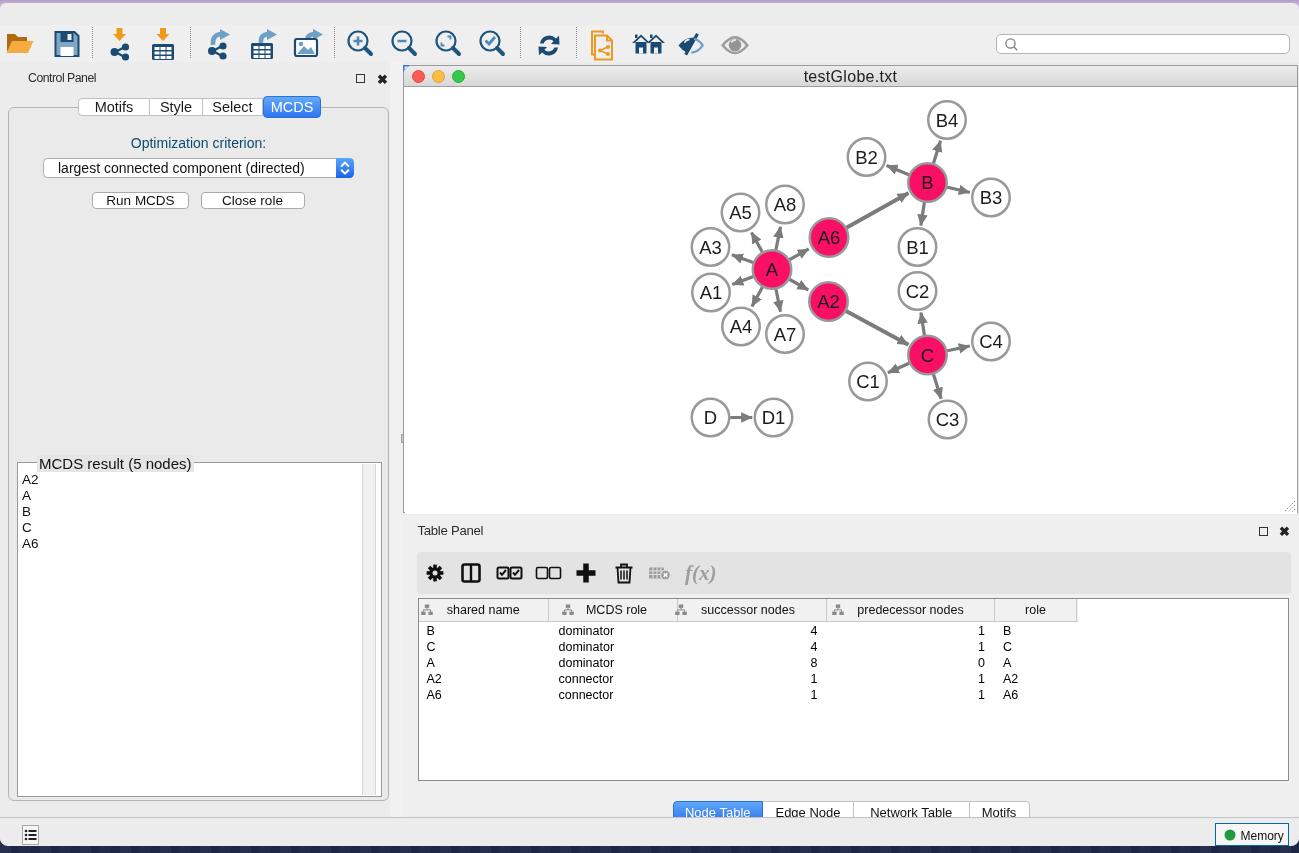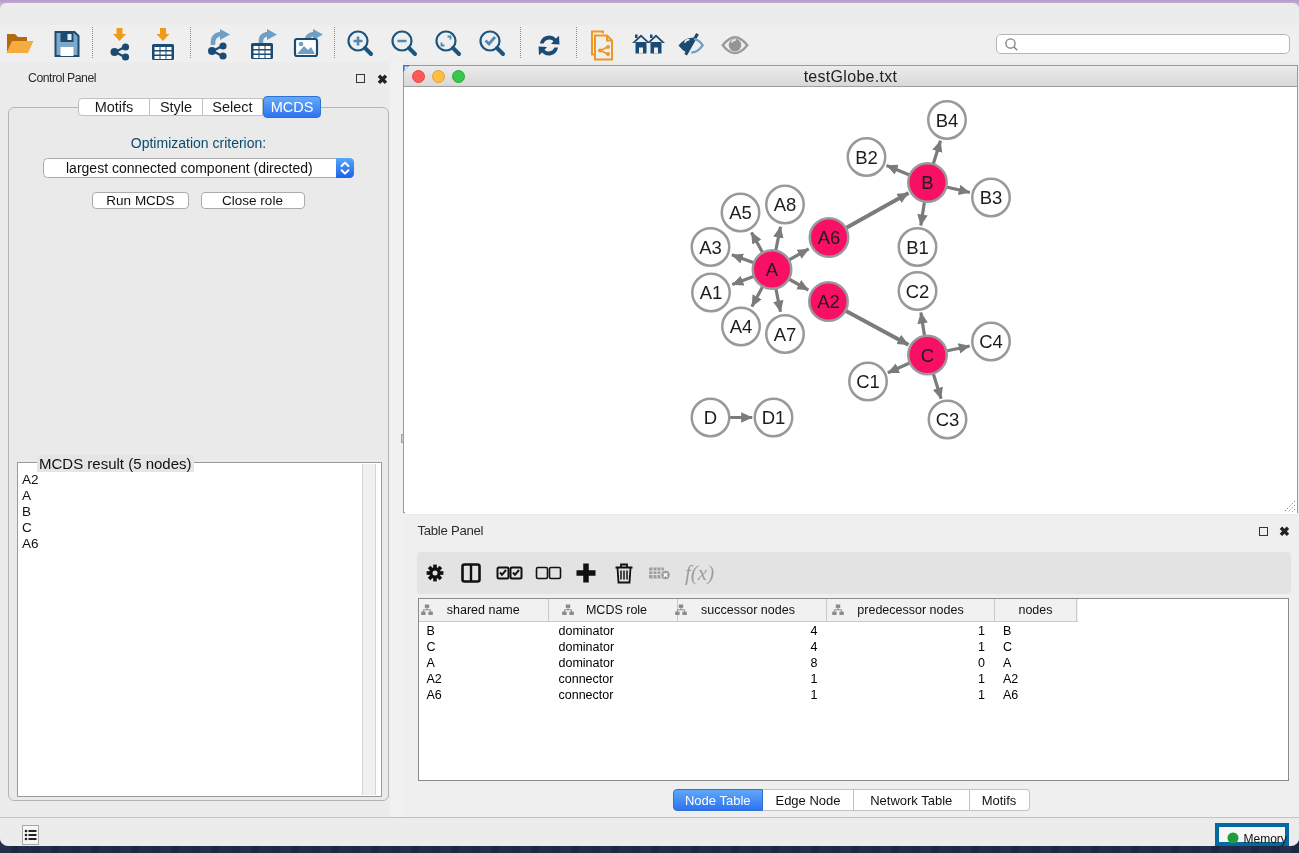--- a/index.html
+++ b/index.html
@@ -31,21 +31,21 @@
 .winbtn-sq { position:absolute; width:9px; height:9px; border:1.6px solid #333; }
 .winbtn-x { position:absolute; font-size:13px; font-weight:bold; color:#222; line-height:11px; }
 #cp-box { position:absolute; left:8px; top:45px; width:381px; height:694px;
   background:#eaeaea; border:1px solid #b4b4b4; border-radius:6px; }
 .tab { position:absolute; top:36px; height:17.5px; background:#fff; border:1px solid #c0c0c0;
   font-size:14.5px; color:#1a1a1a; text-align:center; line-height:16px; z-index:3; }
 .tabsel { background:linear-gradient(#64aaf8,#2e74f1); color:#fff; border-color:#2e6fd8;
   top:34px; height:21.5px; line-height:20px; border-radius:4px !important; }
 #optlabel { position:absolute; left:0; top:72.5px; width:397px; text-align:center; font-size:14px; color:#0c4a6e; }
 #dropdown { position:absolute; left:43px; top:96px; width:311px; height:20px; background:#fff;
-  border:1px solid #ababab; border-radius:4.5px; font-size:14px; color:#111; line-height:18px; padding-left:22px; }
+  border:1px solid #ababab; border-radius:4.5px; font-size:14px; color:#111; line-height:18px; padding-left:14px; }
 #dropdown .stepper { position:absolute; right:-1px; top:-1px; width:18px; height:20px;
   background:linear-gradient(#5ba6f7,#1c61ea); border-radius:0 4.5px 4.5px 0; }
 .btn { position:absolute; top:130px; height:17px; background:#fff; border:1px solid #ababab;
   border-radius:4px; font-size:13.5px; color:#111; text-align:center; line-height:15.5px; }
 #mcds-field { position:absolute; left:17px; top:399.5px; width:365px; height:335px;
   border:1px solid #9a9a9a; background:#fff; }
 #mcds-legend { position:absolute; left:19px; top:-8px; background:#e5e5e5; font-size:15px; color:#111; padding:0 2px; }
 #mcds-list { position:absolute; left:0; top:9.5px; width:100%; font-size:13.5px; color:#111; }
 #mcds-list div { padding-left:4px; height:16px; line-height:16px; }
 #mcds-scroll { position:absolute; right:5px; top:1px; width:14px; height:331px;
@@ -54,38 +54,38 @@
 #netframe { position:absolute; left:0px; top:3px; width:895px; height:448px;
   background:#fff; border:1px solid #9b9b9b; }
 #net-titlebar { position:absolute; left:0; top:0; width:100%; height:21px;
   background:linear-gradient(#ececec,#d8d8d8); border-bottom:1px solid #9e9e9e; }
 #net-titlebar .tl { position:absolute; top:3.5px; width:13px; height:13px; border-radius:50%; }
 #net-title { position:absolute; width:100%; top:2px; text-align:center; font-size:16px; letter-spacing:0.3px; color:#222; }
 #netbody { position:absolute; left:1px; top:22px; width:892px; height:426px; background:#fff; }
 
 #tablepanel { position:absolute; left:0; top:453px; width:896px; height:302px; background:#efefef; }
 #tp-toolbar { position:absolute; left:14px; top:37px; width:874px; height:42px;
-  background:#e3e3e3; border-radius:4px; }
+  background:#e3e3e3; border-radius:4px;font-weight:bold; }
 #tp-table { position:absolute; left:14.5px; top:82.5px; width:871px; height:183px;
   background:#fff; border:1px solid #8b8b8b; }
 #tp-header { position:absolute; left:0; top:0; width:659px; height:23px; background:#f1f1f1;
   border-bottom:1px solid #c9c9c9; }
 #tp-header .hcell { position:absolute; top:0; height:22px; border-right:1px solid #c9c9c9;
   font-size:12.5px; color:#111; text-align:center; line-height:22px; }
 .hcell svg.fork { position:absolute; left:5px; top:5px; }
 .trow { position:absolute; font-size:12.5px; color:#000; height:16px; line-height:16px; }
 .tabs2 { position:absolute; top:273.5px; height:22px; }
-.t2 { position:absolute; top:0; height:22px; background:#fff; border:1px solid #c2c2c2;
+.t2 { position:absolute; top:12px; height:22px; background:#fff; border:1px solid #c2c2c2;
   font-size:13px; color:#111; text-align:center; line-height:21px; }
 .t2sel { background:linear-gradient(#60a8f8,#2d73f1); color:#fff; border-color:#2e6fd8; }
 
 #statusbar { position:absolute; left:0; top:814px; width:1299px; height:26px;
   background:#ececec; border-top:1px solid #c2c2c2; }
 #memorybtn { position:absolute; right:10.5px; top:5px; width:74px; height:23px;
-  background:#f6f6f6; border:4px solid #0369a1; font-size:12.5px; color:#111; }
+  background:#f6f6f6; border:1px solid #0369a1; font-size:12.5px; color:#111; }
 #listbtn { position:absolute; left:22px; top:7px; width:17px; height:20px;
   background:#f6f6f6; border:1px solid #a8a8a8; }
 </style></head>
 <body>
 <div id="wall-bottom"></div>
 <div id="app">
   <div id="toolbar">
     <svg width="780" height="39" viewBox="0 0 780 39" style="position:absolute;left:0;top:0">
 
       <g transform="translate(20,19)">
@@ -484,21 +484,21 @@
           <div class="hcell" style="left:408.5px;width:168px"><svg class="fork" width="12" height="12" viewBox="0 0 12 12">
                 <g fill="#8a8a8a">
                   <rect x="3.8" y="0.5" width="4.4" height="3.4"></rect>
                   <rect x="0.2" y="7.6" width="4.4" height="3.4"></rect>
                   <rect x="7.4" y="7.6" width="4.4" height="3.4"></rect>
                 </g>
                 <g stroke="#8a8a8a" fill="none" stroke-width="1">
                   <path d="M6,3.9 L6,5.8 M2.4,7.6 L2.4,5.8 L9.6,5.8 L9.6,7.6"></path>
                 </g>
               </svg>predecessor nodes</div>
-          <div class="hcell" style="left:576.5px;width:82px">nodes</div>
+          <div class="hcell" style="left:576.5px;width:82px">role</div>
         </div>
         <div class="trow" style="left:8px;top:24.5px">B</div>
           <div class="trow" style="left:140px;top:24.5px">dominator</div>
           <div class="trow" style="left:299px;top:24.5px;width:100px;text-align:right">4</div>
           <div class="trow" style="left:466.5px;top:24.5px;width:100px;text-align:right">1</div>
           <div class="trow" style="left:584.5px;top:24.5px">B</div>
         <div class="trow" style="left:8px;top:40.5px">C</div>
           <div class="trow" style="left:140px;top:40.5px">dominator</div>
           <div class="trow" style="left:299px;top:40.5px;width:100px;text-align:right">4</div>
           <div class="trow" style="left:466.5px;top:40.5px;width:100px;text-align:right">1</div>

